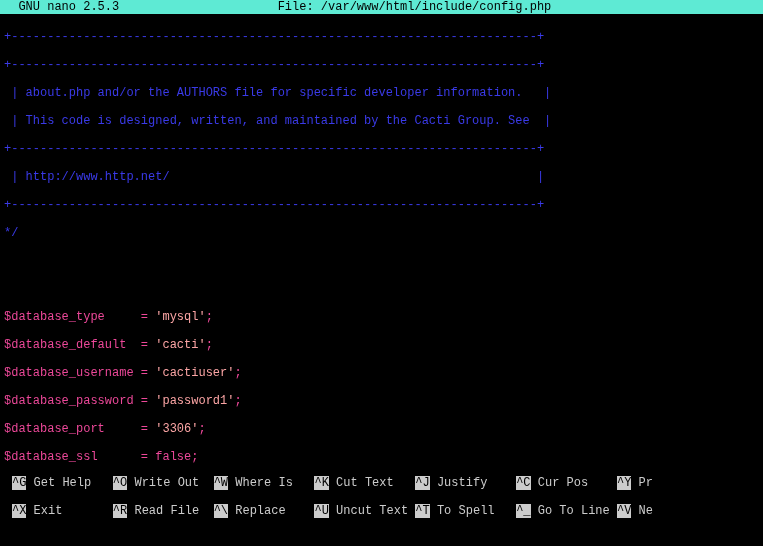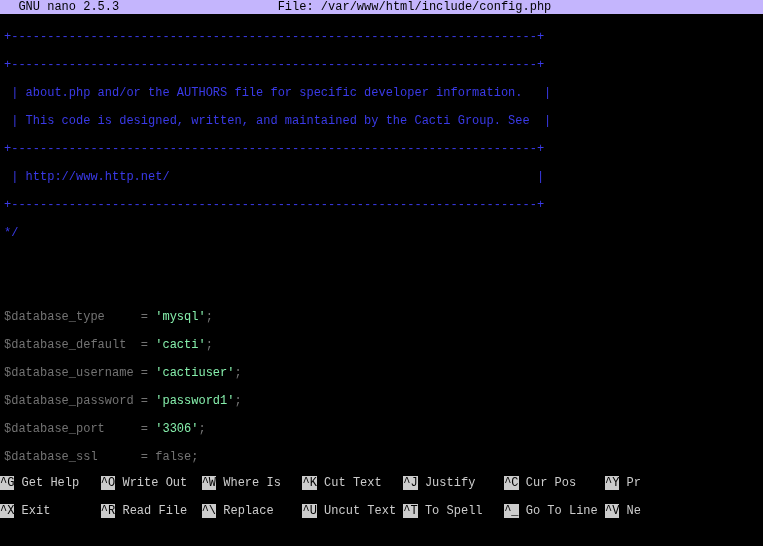--- a/index.html
+++ b/index.html
@@ -13,40 +13,40 @@
     line-height: 14px;
     color: #bbb;
     overflow: hidden;
   }
   .screen {
     position: relative;
     width: 763px;
     height: 546px;
   }
   .titlebar {
-    background: #c4b5fd;
+    background: #5eead4;
     color: #000;
     white-space: pre;
     padding: 0 4px;
     height: 14px;
   }
   .editor {
     padding: 2px 4px 0 4px;
     white-space: pre;
   }
   .comment { color: #3a3ae8; }
-  .code    { color: #737373; }
-  .quoted  { color: #86efac; }
+  .code    { color: #ec4899; }
+  .quoted  { color: #fca5a5; }
   .help {
     position: absolute;
     bottom: 0;
     left: 0;
     right: 0;
     white-space: pre;
-    padding: 0 0;
+    padding: 0 12px;
   }
   .helpkey {
     background: #ccc;
     color: #000;
   }
   .helptxt { color: #ccc; }
 </style>
 </head>
 <body>
 

